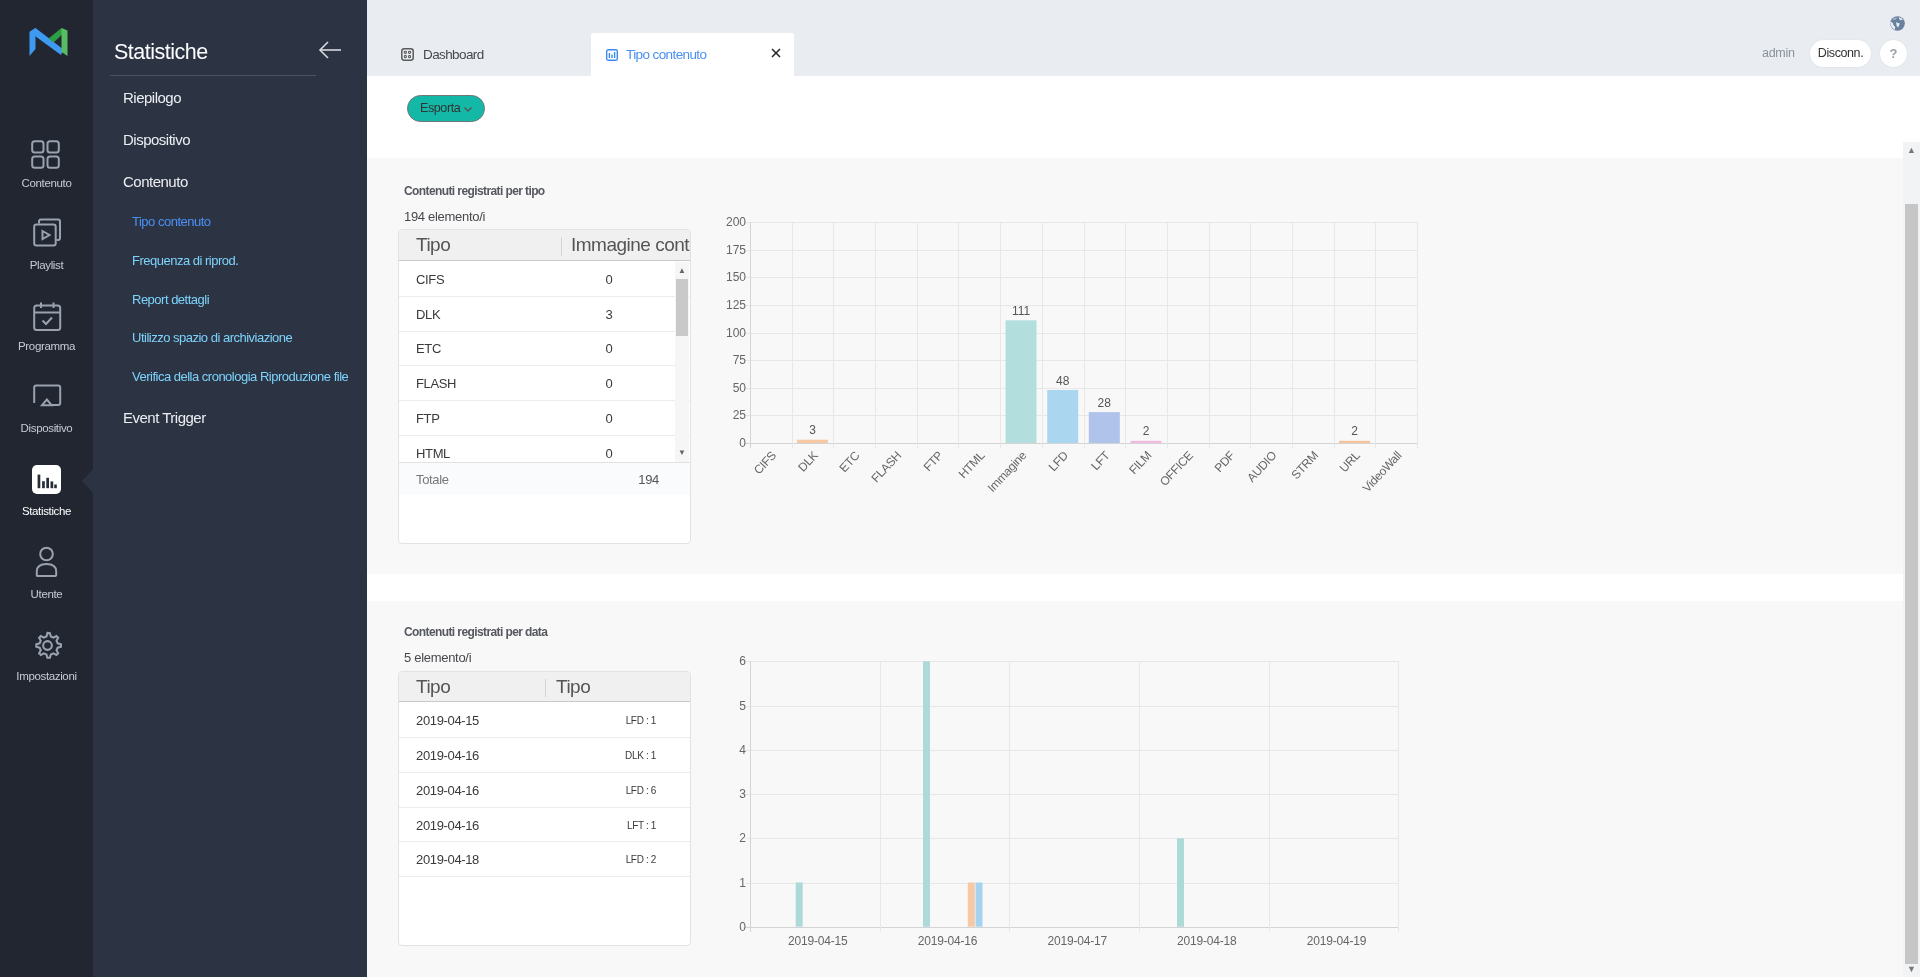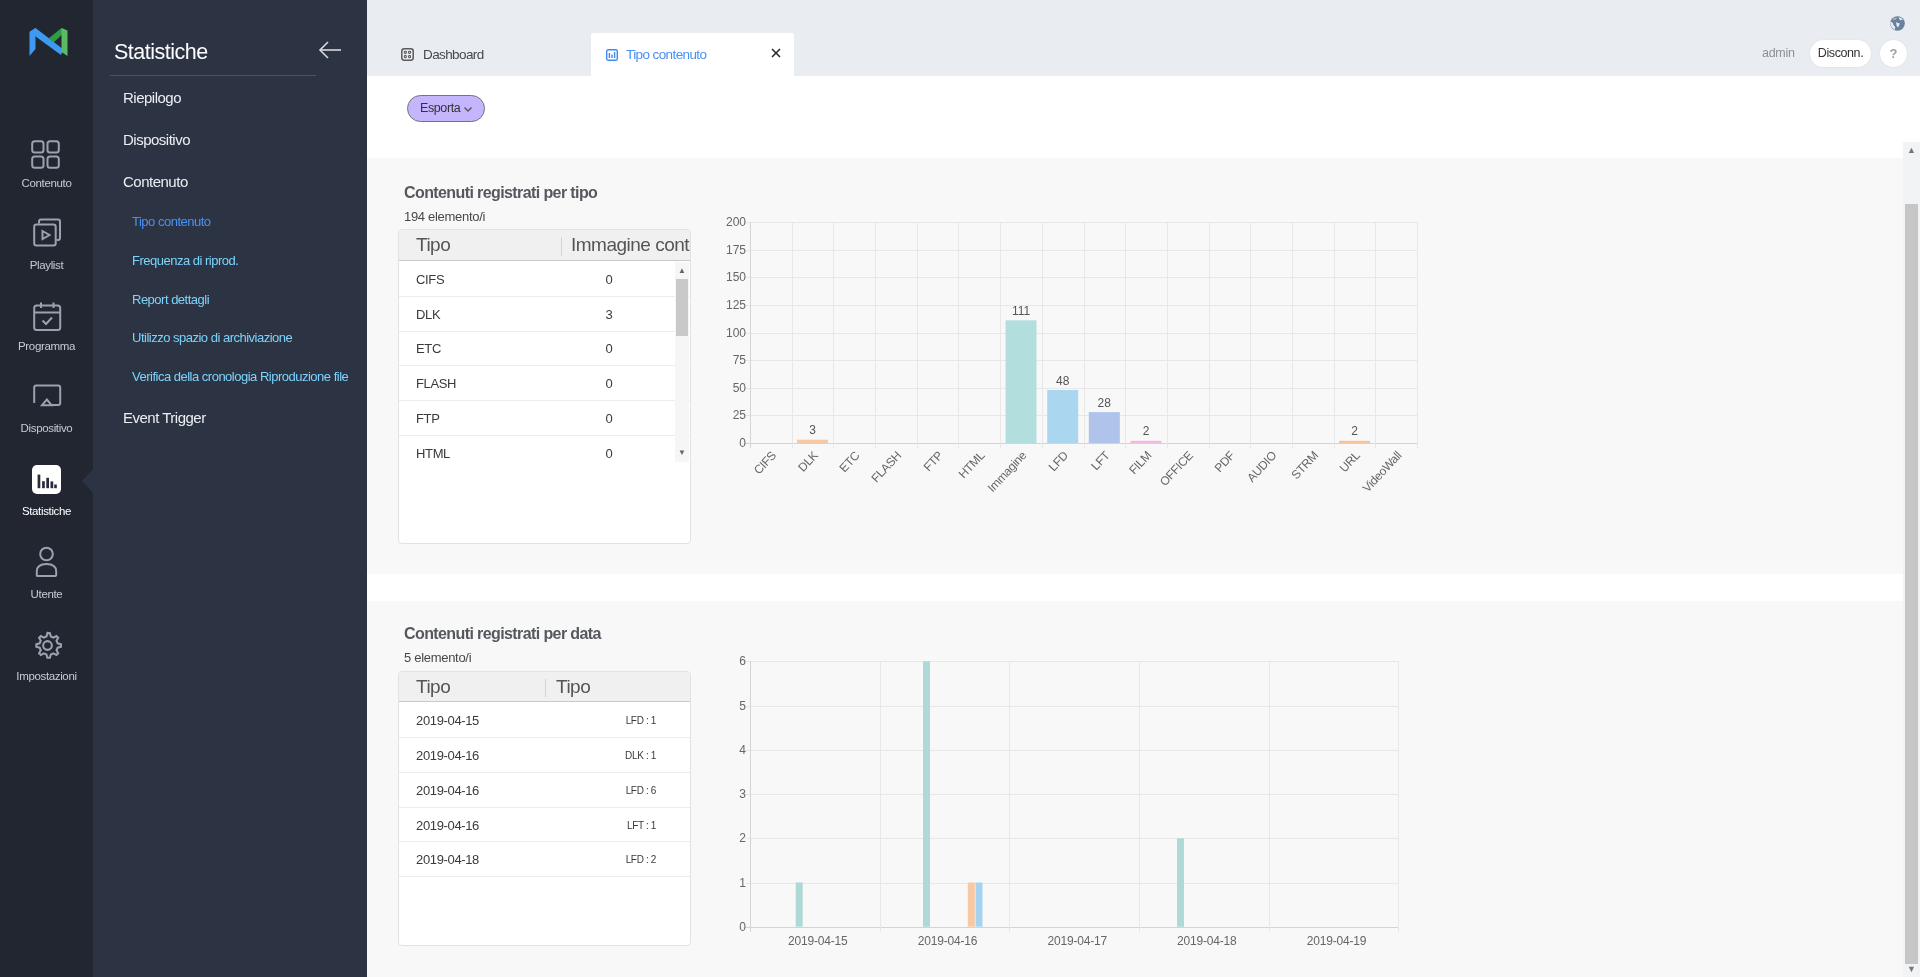--- a/index.html
+++ b/index.html
@@ -10,23 +10,23 @@
 .ric{position:absolute;width:29px;height:33px;overflow:visible}
 .rlabel{position:absolute;width:93px;text-align:center;font-size:11.5px;letter-spacing:-0.35px;color:#c6cbd4;white-space:nowrap}
 .stitle{position:absolute;left:21px;top:40px;font-size:21.5px;color:#fcfdfe;letter-spacing:-0.5px}
 .sdiv{position:absolute;left:17px;top:75px;width:206px;height:1px;background:#4b5264}
 .mi0{position:absolute;left:30px;font-size:15px;letter-spacing:-0.5px;color:#eceef2;white-space:nowrap}
 .mi1{position:absolute;left:39px;font-size:13px;letter-spacing:-0.5px;color:#7dd3fc;white-space:nowrap}
 .mi1.active{color:#4a90f5}
 .tabbar{position:absolute;left:0;top:0;width:1553px;height:76px;background:#e9edf2}
 .atab{position:absolute;left:224px;top:33px;width:203px;height:43px;background:#fff;border-radius:3px 3px 0 0}
 .toolbar{position:absolute;left:0;top:76px;width:1553px;height:82px;background:#fff}
-.expbtn{position:absolute;left:40px;top:19px;width:78px;height:27px;border:1px solid #71757a;border-radius:13.5px;background:#c4b5fd;font-size:12.5px;letter-spacing:-0.4px;color:#333;line-height:25px;padding-left:12px}
+.expbtn{position:absolute;left:40px;top:19px;width:78px;height:27px;border:1px solid #71757a;border-radius:13.5px;background:#14b8a6;font-size:12.5px;letter-spacing:-0.4px;color:#333;line-height:25px;padding-left:12px}
 .panel{position:absolute;left:367px;width:1536px;background:#f8f8f9}
-.ptitle{position:absolute;font-size:16px;font-weight:bold;letter-spacing:-0.6px;color:#55585e;white-space:nowrap}
+.ptitle{position:absolute;font-size:12px;font-weight:bold;letter-spacing:-0.6px;color:#55585e;white-space:nowrap}
 .pcount{position:absolute;font-size:13px;letter-spacing:-0.3px;color:#47484c;white-space:nowrap}
 .tbox{position:absolute;background:#fff;border:1px solid #e2e2e2;border-radius:4px;overflow:hidden}
 .thead{position:absolute;left:0;top:0;width:100%;background:#f0f0f0;border-bottom:1px solid #c9c9c9}
 .hcell{position:absolute;top:50%;transform:translateY(-50%);font-size:19px;letter-spacing:-0.5px;color:#555;white-space:nowrap}
 .hdiv{position:absolute;top:7px;bottom:4px;width:1px;background:#d4d4d4}
 .trow{position:absolute;left:0;width:100%;border-bottom:1px solid #ececec}
 .tc1{position:absolute;left:17px;top:50%;transform:translateY(-50%);font-size:13px;letter-spacing:-0.35px;color:#3a3a3a;white-space:nowrap}
 .tcv{position:absolute;left:188px;width:44px;text-align:center;top:50%;transform:translateY(-50%);font-size:13px;letter-spacing:-0.35px;color:#3a3a3a}
 .tcv2{position:absolute;right:34px;top:50%;transform:translateY(-50%);font-size:10px;letter-spacing:-0.35px;color:#3a3a3a}
 .ttot{position:absolute;left:0;width:100%;background:#fafbfd;border-top:1px solid #e2e2e2}
@@ -202,20 +202,24 @@
       </div>
 <div class="trow" style="top:173.8px;height:34.8px">
         <span class="tc1">HTML</span>
         <span class="tcv">0</span>
       </div>
 </div>
 <div class="sb" style="left:276px;top:32px;width:14px;height:200px">
       <div class="sbarr" style="top:5px">▲</div>
       <div class="sbthumb" style="top:17px;height:57px"></div>
       <div class="sbarr" style="bottom:5px">▼</div>
+    </div>
+<div class="ttot" style="top:232px;height:33px">
+      <span class="tc1" style="color:#777">Totale</span>
+      <span class="ttotv">194</span>
     </div>
 </div>
 <svg style="position:absolute;left:690px;top:205px" width="790" height="330" font-family="'Liberation Sans',sans-serif">
     <line x1="55.0" y1="238.5" x2="727.0" y2="238.5" stroke="#d4d4d4" stroke-width="1" shape-rendering="crispEdges"></line>
 <text x="56.0" y="242.0" text-anchor="end" font-size="12" fill="#666">0</text>
 <line x1="55.0" y1="210.5" x2="727.0" y2="210.5" stroke="#e7e7e7" stroke-width="1" shape-rendering="crispEdges"></line>
 <text x="56.0" y="214.4" text-anchor="end" font-size="12" fill="#666">25</text>
 <line x1="55.0" y1="183.5" x2="727.0" y2="183.5" stroke="#e7e7e7" stroke-width="1" shape-rendering="crispEdges"></line>
 <text x="56.0" y="186.8" text-anchor="end" font-size="12" fill="#666">50</text>
 <line x1="55.0" y1="155.5" x2="727.0" y2="155.5" stroke="#e7e7e7" stroke-width="1" shape-rendering="crispEdges"></line>

